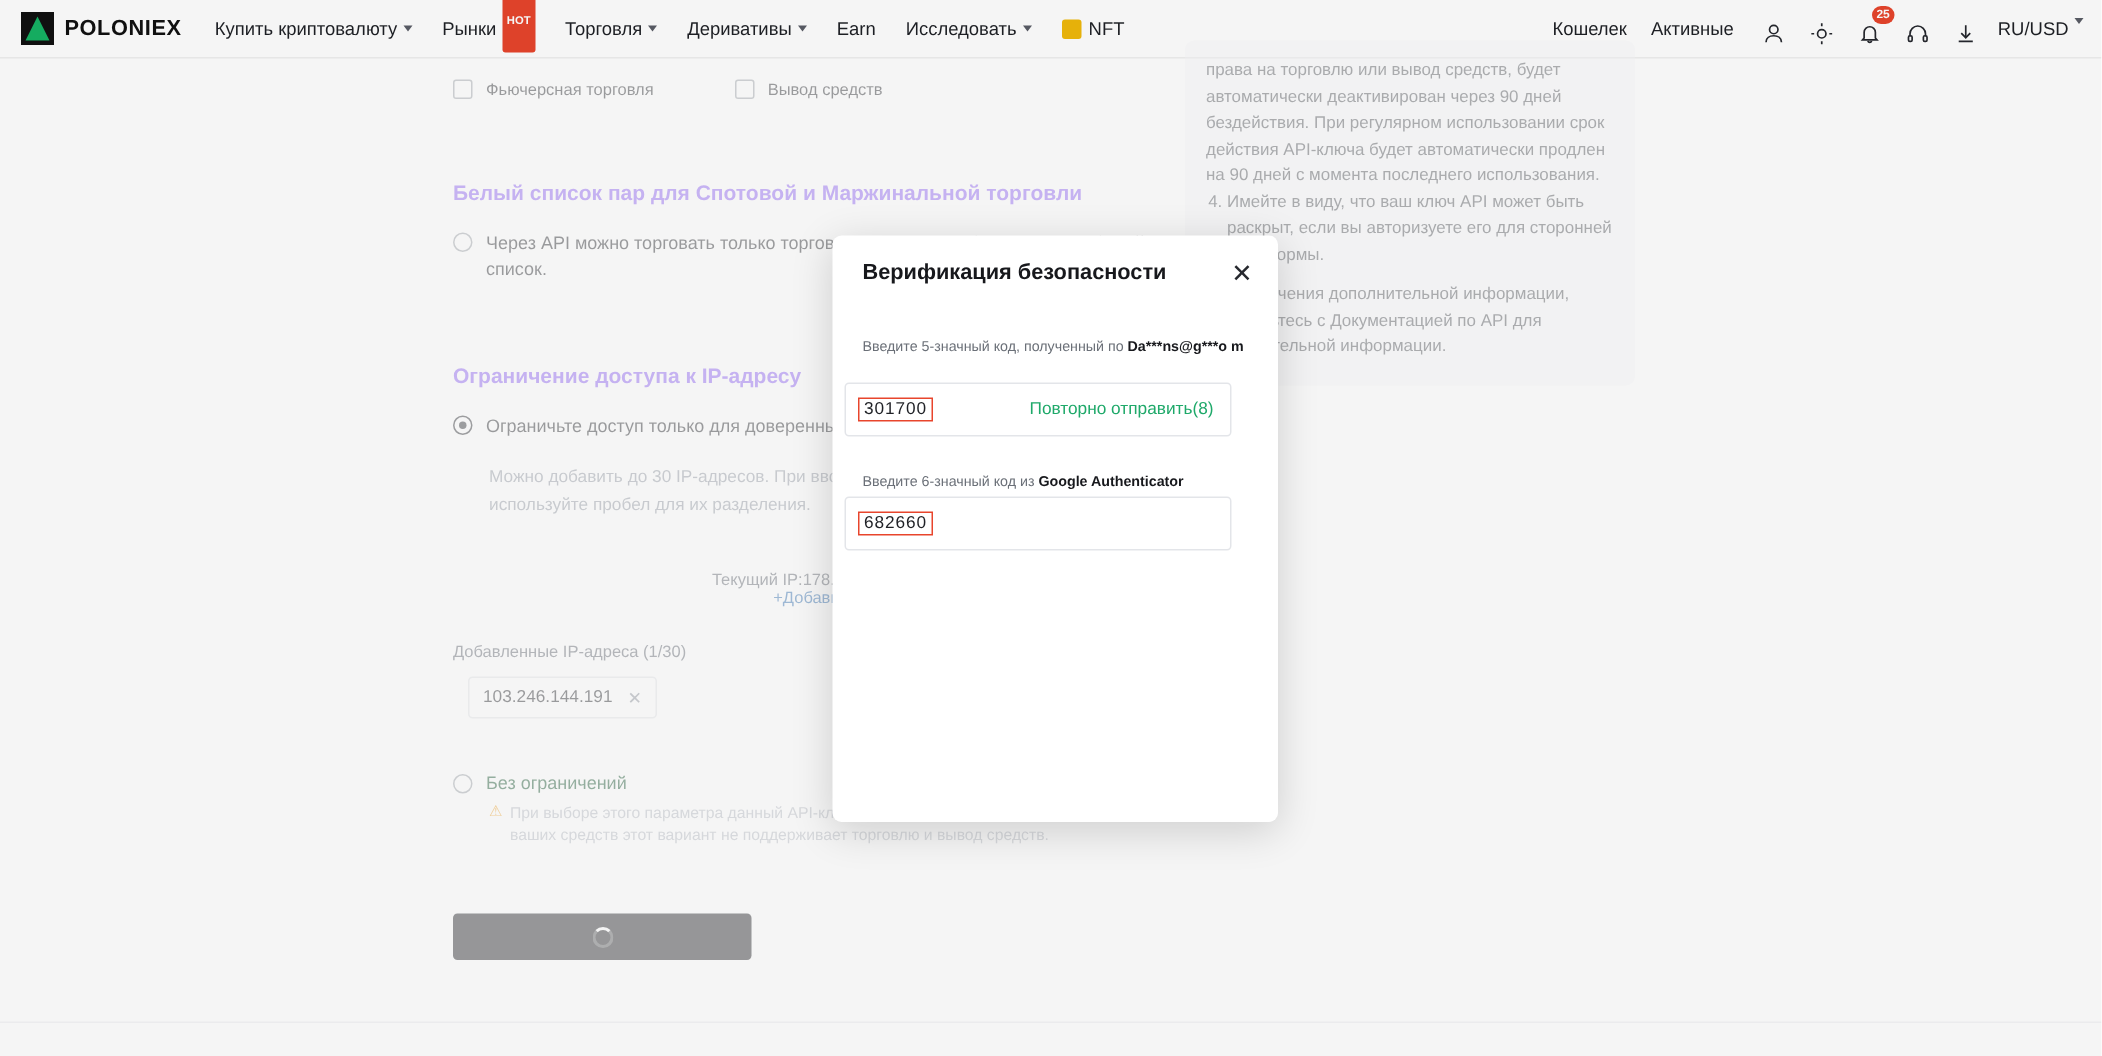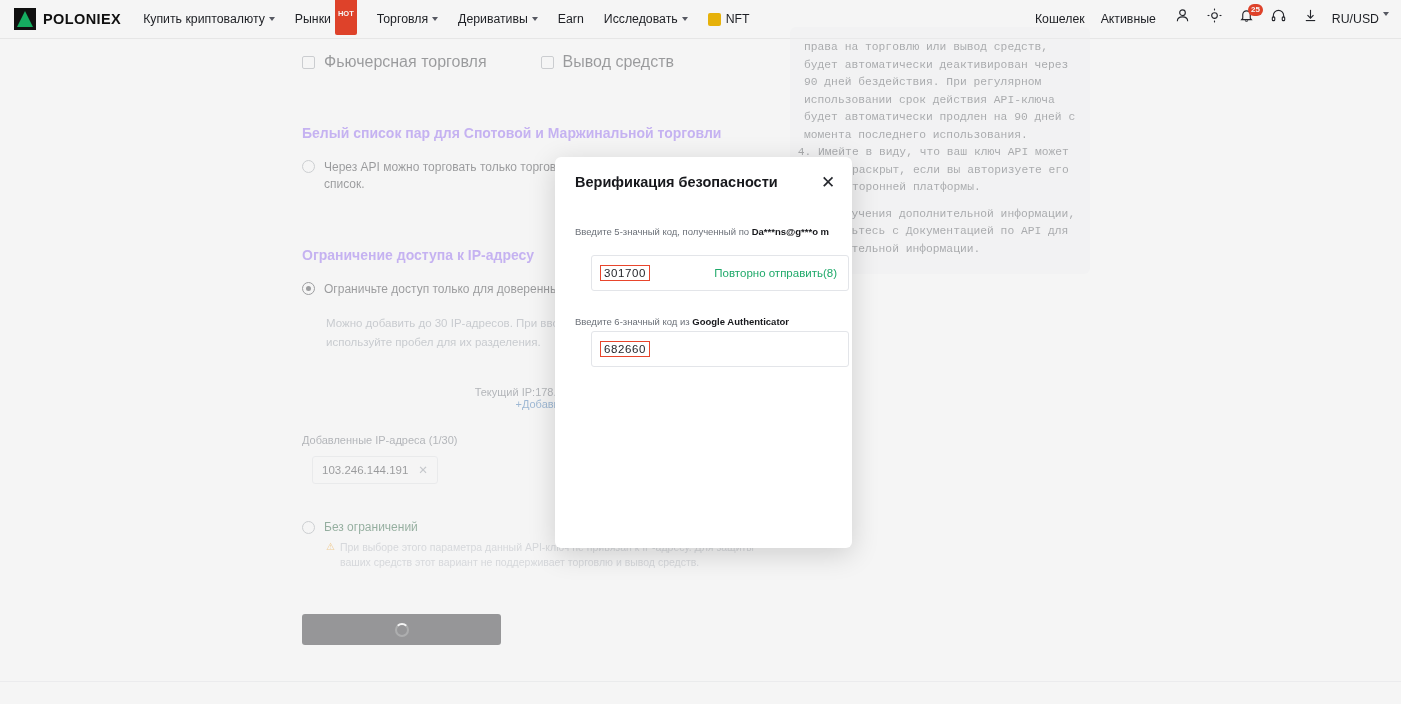--- a/index.html
+++ b/index.html
@@ -82,21 +82,21 @@
   }
   .nav-right {
     margin-left: auto;
     display: flex; align-items: center;
     margin-right: 12px;
   }
   .nav-right .nav-item { margin-right: 16px; }
   .icon-btn {
     width: 22px; height: 22px;
     margin-right: 10px;
-    display: flex; align-items: flex-start; justify-content: center;
+    display: flex; align-items: flex-end; justify-content: center;
     color: #26282e;
     position: relative;
   }
   .bell-badge {
     position: absolute;
     top: -4px; right: -5px;
     background: #e8452c;
     color: #fff;
     font-size: 8px;
     line-height: 1;
@@ -126,21 +126,21 @@
   }
 
   .checkrow { display: flex; align-items: center; margin-top: 14px; }
   .chk {
     width: 13px; height: 13px;
     border: 1px solid #9aa0a6;
     border-radius: 2px;
     margin-right: 9px;
     background: #fff;
   }
-  .checkrow-label { font-size: 16px; color: #1f2126; }
+  .checkrow-label { font-size: 11px; color: #1f2126; }
   .checkrow .spacer { width: 54px; }
 
   h3.section {
     font-size: 14px; font-weight: bold; color: #8b5cf6;
     margin: 54px 0 0 0;
   }
   .radiorow { display: flex; align-items: flex-start; margin-top: 18px; }
   .radio {
     width: 13px; height: 13px;
     border: 1px solid #9aa0a6;
@@ -202,21 +202,21 @@
     background: #17181c;
     border-radius: 3px;
     display: flex; align-items: center; justify-content: center;
   }
   .spinner {
     width: 14px; height: 14px;
     border: 2px solid rgba(255,255,255,0.25);
     border-top-color: #ffffff;
     border-radius: 50%;
   }
-  .rtext { font-size: 11.3px; color: #3b3f46; line-height: 17.5px; font-family: Liberation Mono, monospace; }
+  .rtext { font-size: 11.3px; color: #3b3f46; line-height: 17.5px; }
   .rlist { margin: 0; padding-left: 14px; }
   .rlist li { margin-bottom: 9px; }
 
   .footer-line {
     position: absolute;
     left: 0; bottom: 22px;
     width: 1401px;
     border-top: 1px solid #e6e8ec;
   }
 
@@ -251,21 +251,21 @@
     left: 20px;
     font-size: 9.5px; color: #6b7078;
     line-height: 13px;
     width: 262px;
   }
   .field-label b { color: #17181c; font-weight: bold; }
   .label1 { top: 68px; }
   .label2 { top: 158px; }
   .input-wrap {
     position: absolute;
-    left: 36px;
+    left: 8px;
     width: 258px; height: 36px;
     border: 1px solid #e3e5e9;
     border-radius: 3px;
     background: #fff;
     display: flex; align-items: center;
   }
   .input1 { top: 98px; }
   .input2 { top: 174px; }
   .code-box {
     margin-left: 8px;

